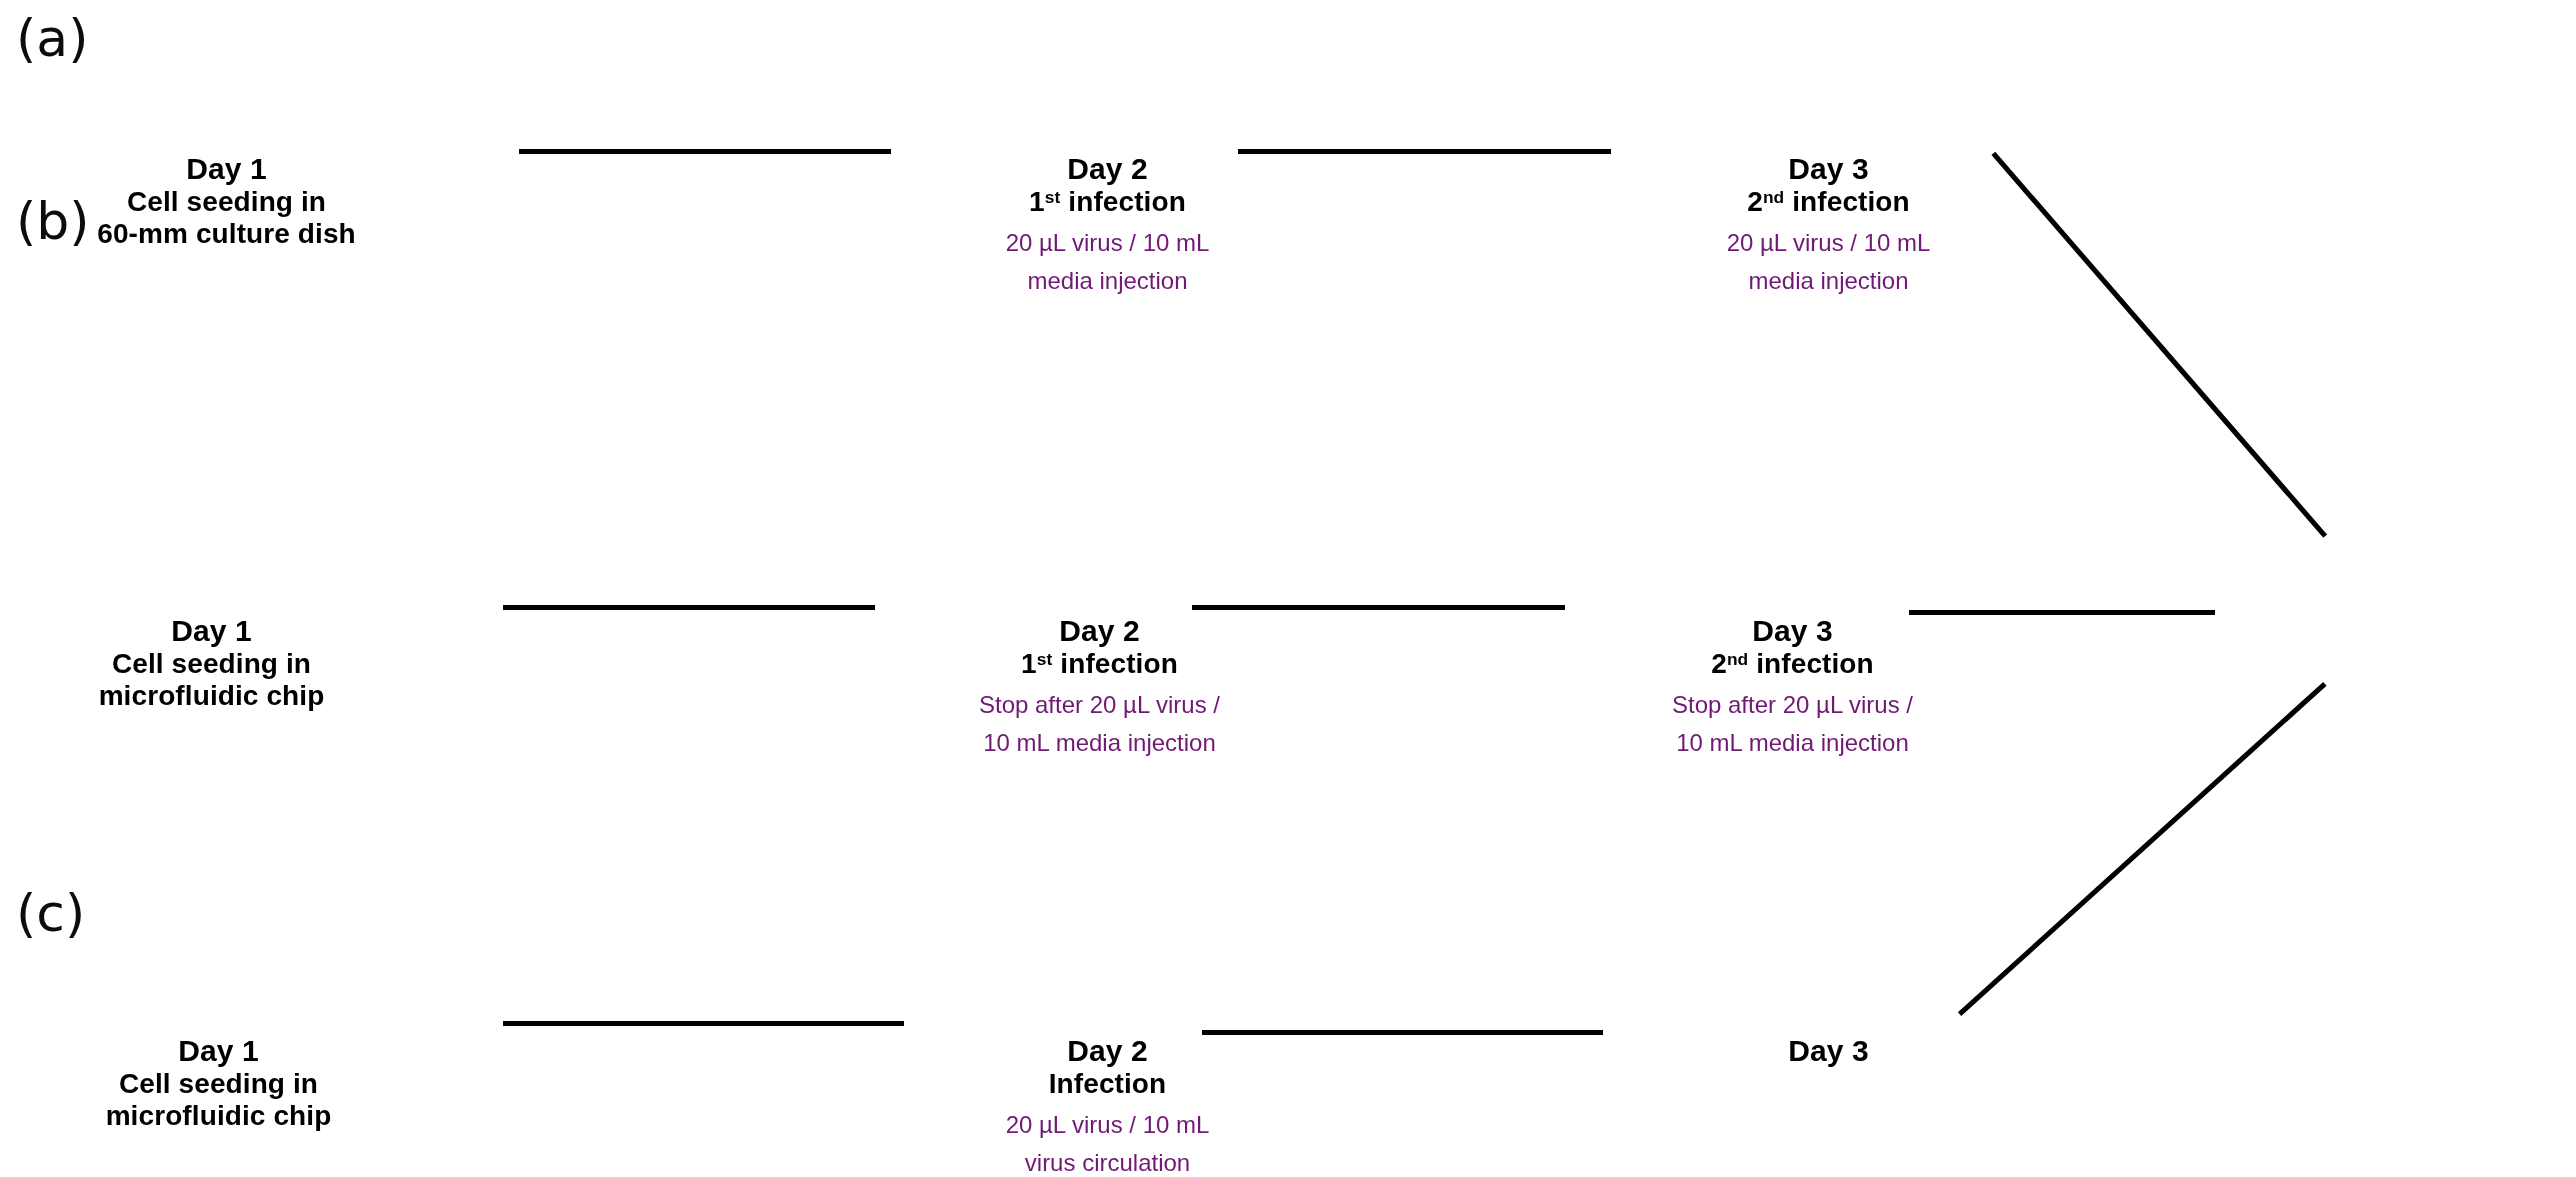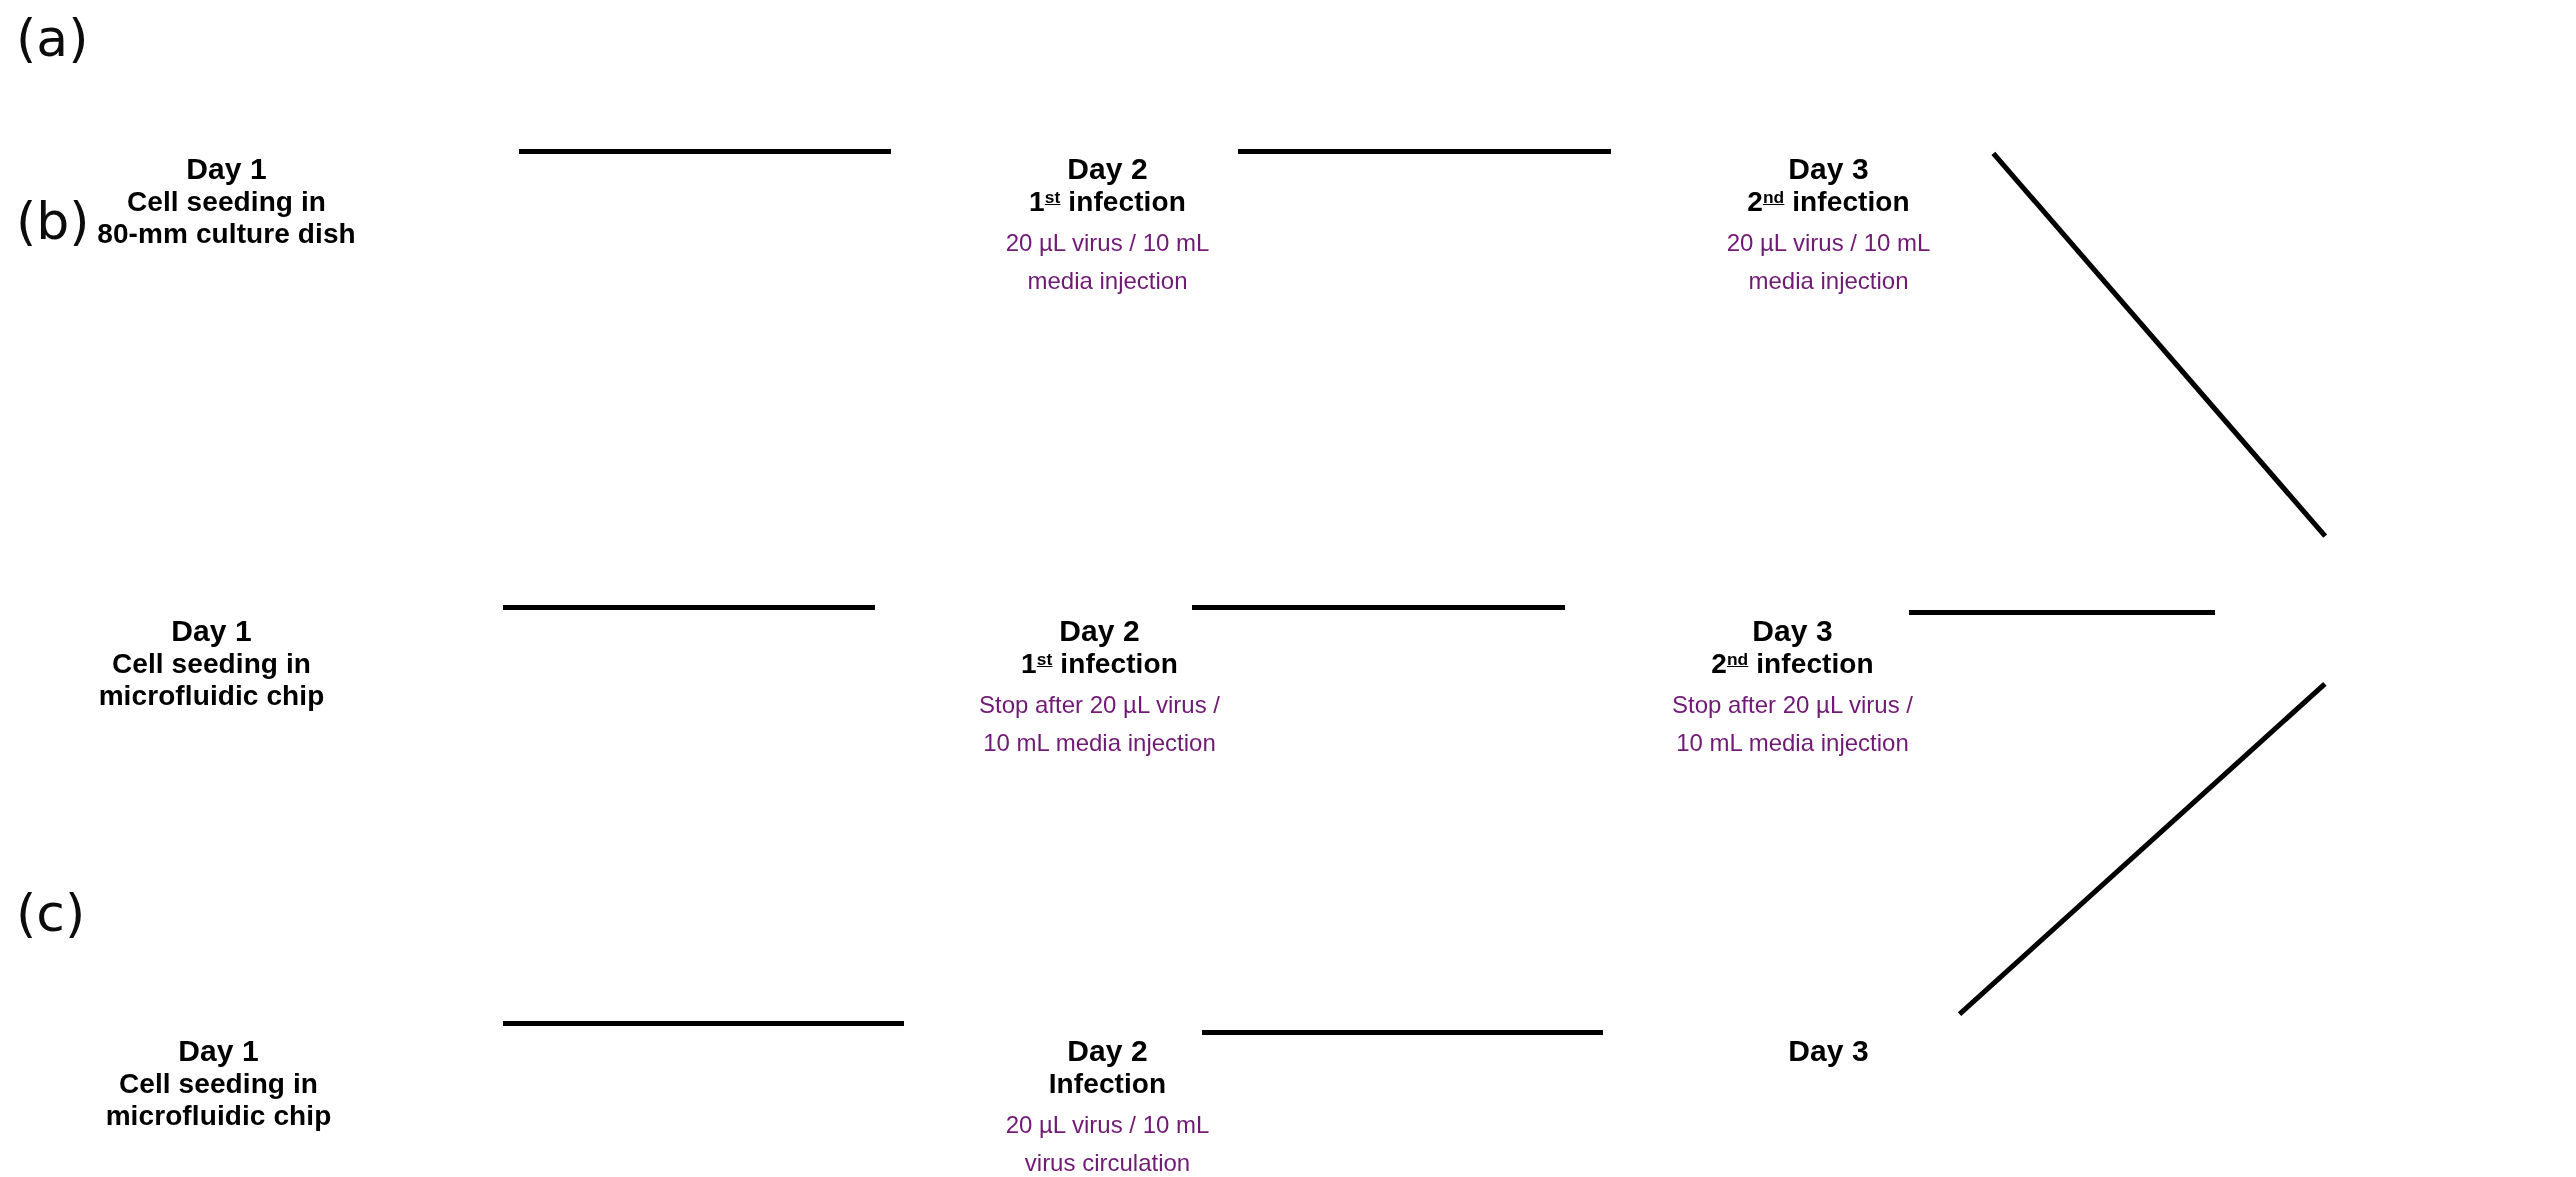--- a/index.html
+++ b/index.html
@@ -56,21 +56,20 @@
     margin-top: 10.2px;
     color: #701a75;
   }
   .node .detail.tight { margin-top: 8.7px; }
   .node sup {
     font-size: 0.62em;
     vertical-align: baseline;
     position: relative;
     top: -0.46em;
     line-height: 0;
-    text-decoration: underline;
   }
   
   .hline {
     position: absolute;
     background: #000000;
     height: 5.1px;
   }
   .diag {
     position: absolute;
     pointer-events: none;
@@ -84,21 +83,21 @@
 </head>
 <body>
 
 <div id="figure">
 
   <div class="panel-label" style="left:16px; top:11.7px;">(a)</div>
 
   <div class="node" style="left: 66px; top: 134px; width: 321px;">
     <span class="title">Day 1</span>
     <span class="subtitle">Cell seeding in</span>
-    <span class="subtitle">80-mm culture dish</span>
+    <span class="subtitle">60-mm culture dish</span>
   </div>
 
   <div class="hline" style="left:519px; top:149px; width:372px;"></div>
 
   <div class="node" style="left: 947px; top: 134px; width: 321px;">
     <span class="title">Day 2</span>
     <span class="subtitle"><span>1</span><sup>st</sup><span> infection</span></span>
     <span class="detail">20 µL virus / 10 mL</span>
     <span class="detail tight">media injection</span>
   </div>

